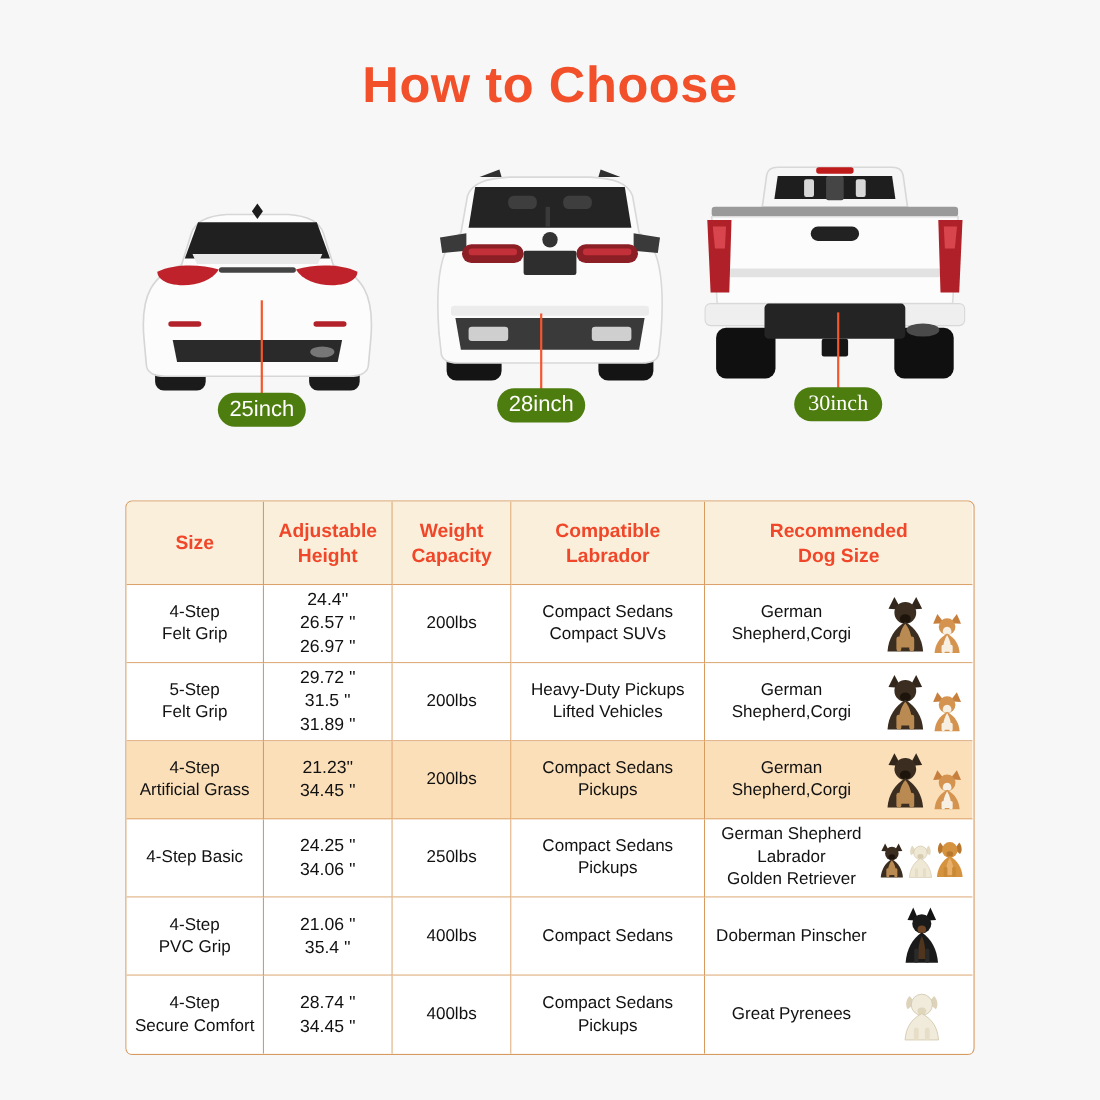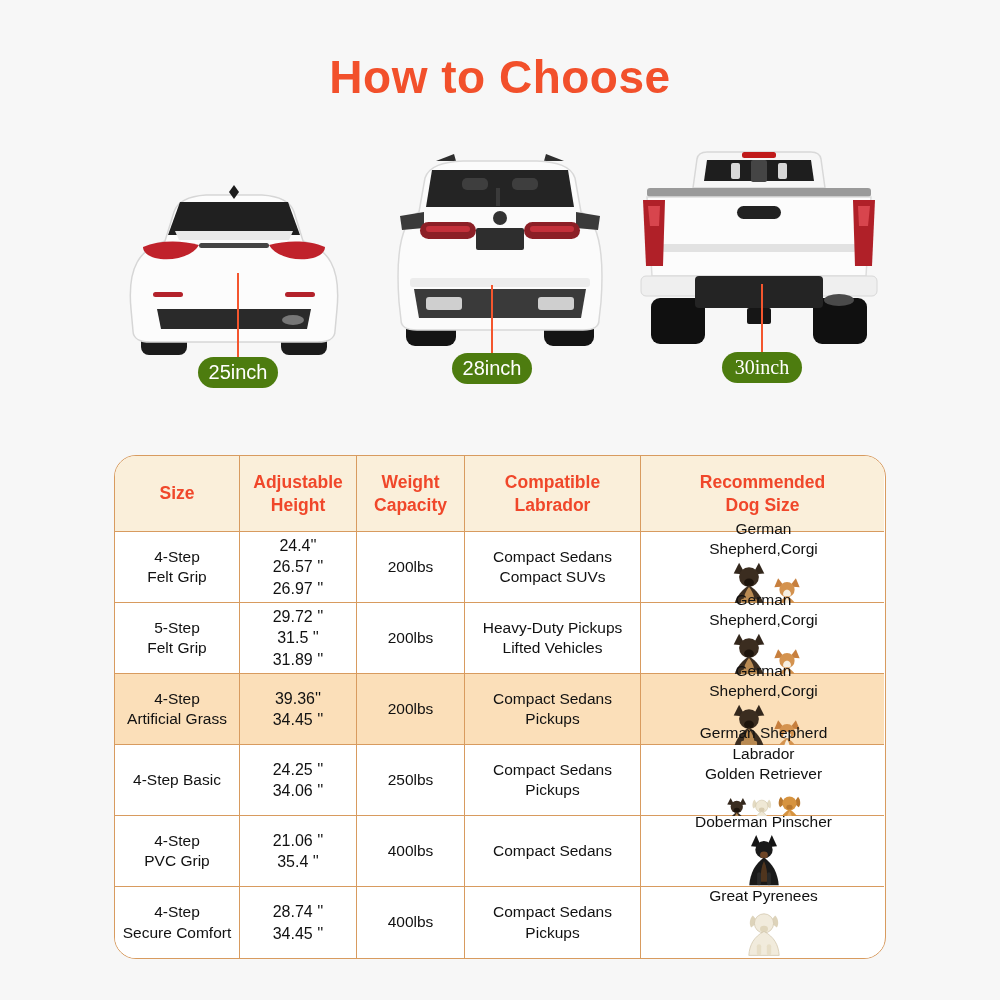--- a/index.html
+++ b/index.html
@@ -33,38 +33,38 @@
     transform:translateX(-50%);
   }
   .v-sedan .badge{left:125px;top:174px;}
   .v-suv   .badge{left:108px;top:203px;}
   .v-truck .badge{left:129px;top:206px;}
   
   .choose-table{
     position:absolute;left:114px;top:455px;width:772px;
     display:grid;grid-template-columns:125px 117px 108px 176px 243px;
     grid-template-rows:76px repeat(6,71px);
-    background:#fff;border:1.5px solid #D89B5F;border-radius:22px;
+    background:#fff;border:1.5px solid #D89B5F;border-radius:6px;
     overflow:hidden;box-sizing:border-box;
   }
   .cell{
     border-right:1px solid #D89B5F;border-bottom:1px solid #D89B5F;
     display:flex;flex-direction:column;justify-content:center;align-items:center;
     text-align:center;font-size:15.5px;line-height:1.32;background:#fff;
     box-sizing:border-box;padding:2px 4px;
   }
   .cell:nth-child(5n){border-right:none;}
   .cell:nth-last-child(-n+5){border-bottom:none;}
   .cell.head{
     background:#FAEFDA;color:#F0472A;font-weight:700;font-size:17.5px;line-height:1.3;
   }
   .cell.hl{background:#FBDFB9;}
   .cell span{display:block;}
   .heights{font-size:16px;}
-  .dogcell{flex-direction:column;padding-right:2px;}
+  .dogcell{flex-direction:row;padding-right:2px;}
   .dogtext{flex:1;text-align:center;}
   .dogimgs{width:88px;display:flex;align-items:flex-end;justify-content:center;}
   .dogimgs svg{display:block;margin-left:-8px;}
   .dogimgs svg:first-child{margin-left:0;}
   .defs-hidden{position:absolute;width:0;height:0;overflow:hidden;}
 </style>
 </head>
 <body>
 
 <svg class="defs-hidden" aria-hidden="true">
@@ -291,21 +291,21 @@
             <use href="#sym-corgi"></use>
           </svg>
       </div>
     </div>
 
     <div class="cell hl">
       <span>4-Step</span>
         <span>Artificial Grass</span>
     </div>
     <div class="cell heights hl">
-      <span>39.36''</span>
+      <span>21.23''</span>
         <span>34.45 ''</span>
     </div>
     <div class="cell hl">
       <span>200lbs</span>
     </div>
     <div class="cell hl">
       <span>Compact Sedans</span>
         <span>Pickups</span>
     </div>
     <div class="cell dogcell hl">

